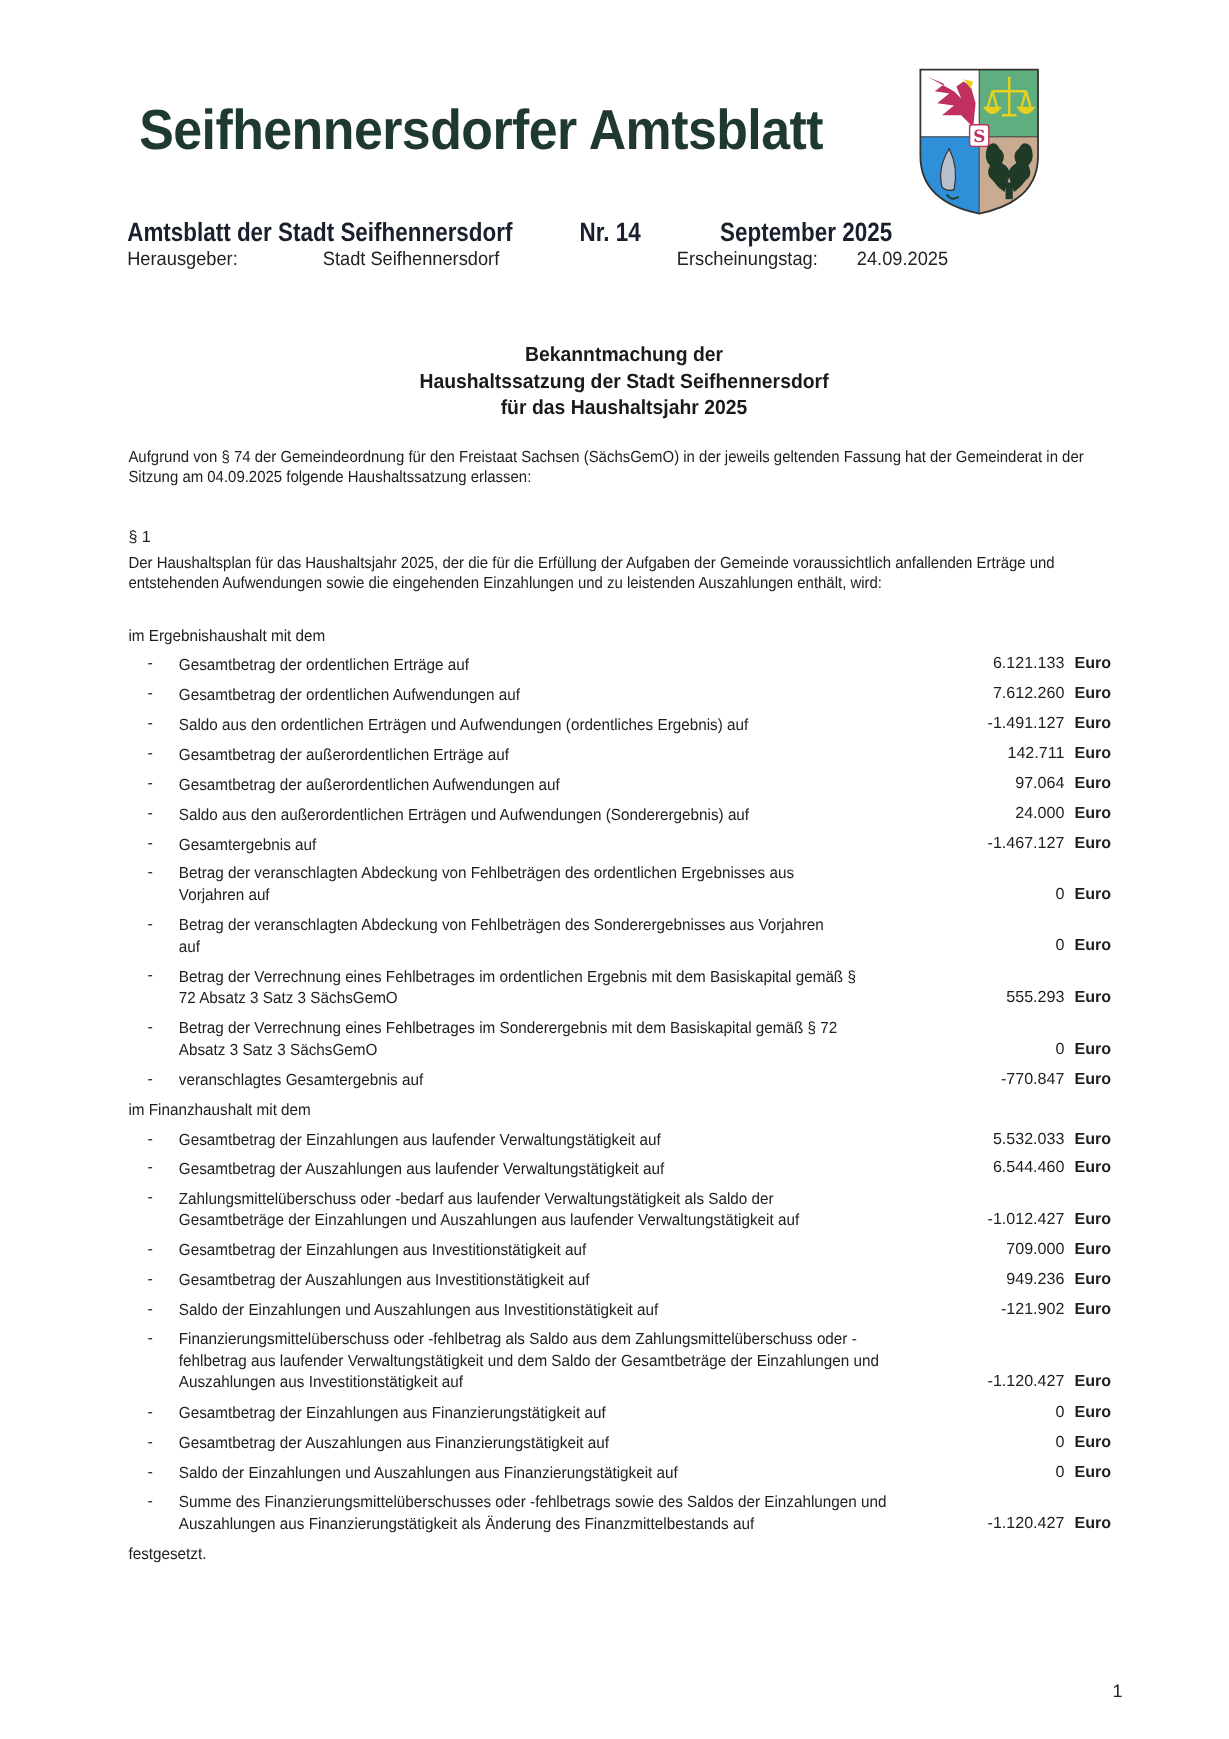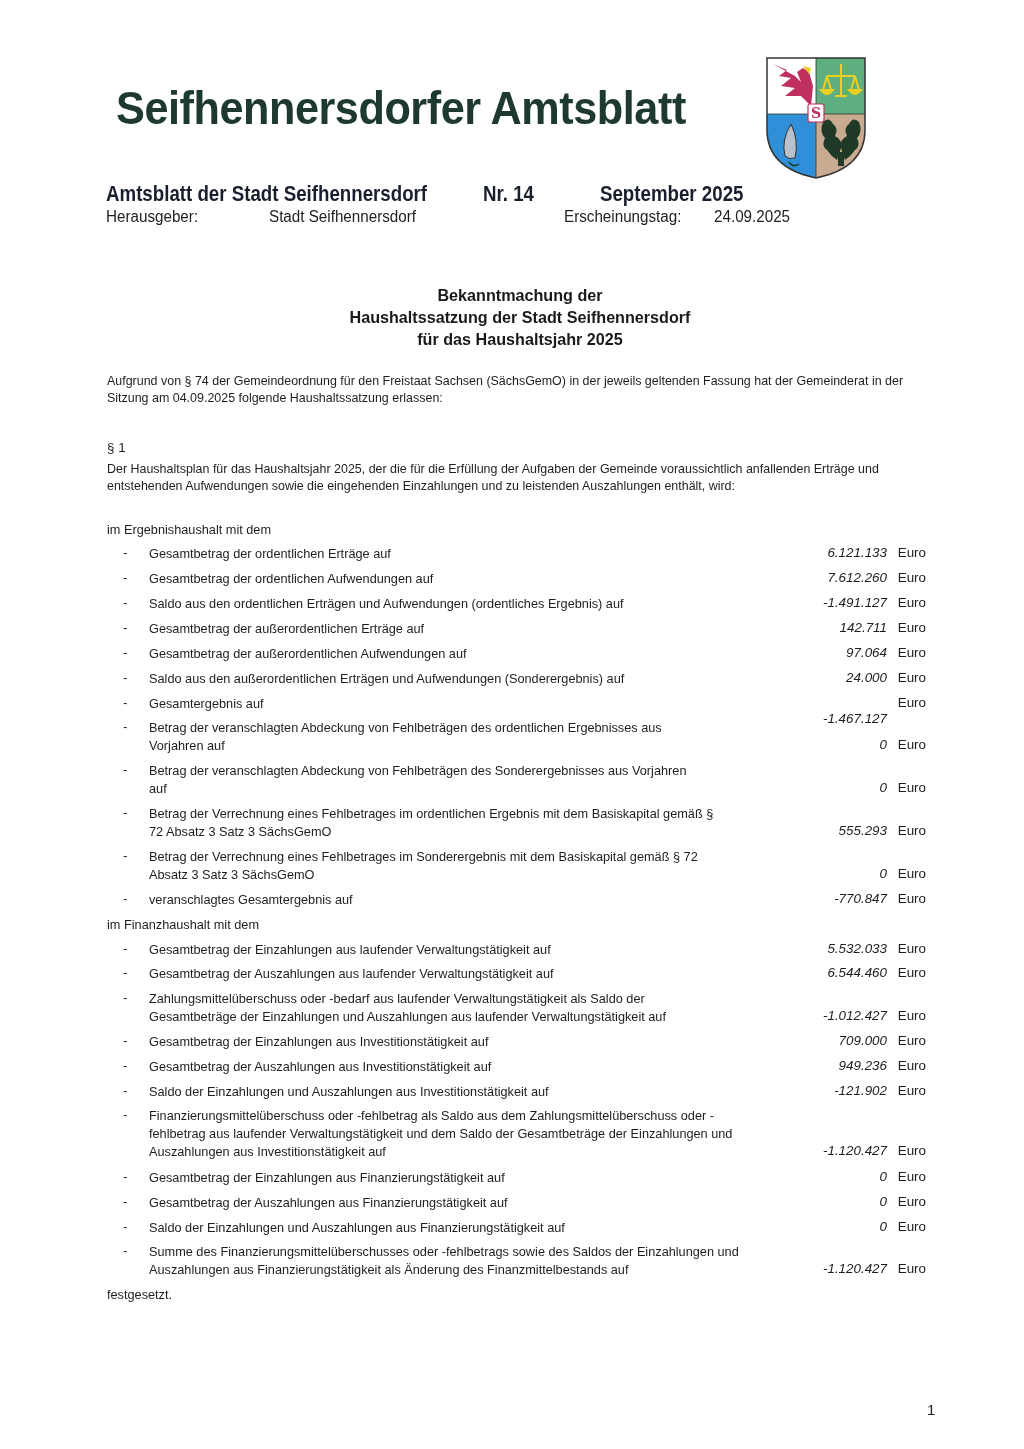--- a/index.html
+++ b/index.html
@@ -21,22 +21,22 @@
          font-size: 17px; font-weight: bold; line-height: 22px; color: #1a1a1a; }
   .announce div { transform: scaleX(0.95); }
   .para { position: absolute; left: 107px; width: 860px; font-size: 13.4px; line-height: 17px;
          color: #1e1e1e; transform: scaleX(0.93); transform-origin: left top; }
   .section { position: absolute; left: 107px; font-size: 13.4px; color: #1e1e1e; }
   .list { position: absolute; left: 107px; width: 820px; font-size: 13.4px; color: #1e1e1e; }
   .item { position: absolute; left: 0; width: 820px; }
   .item .dash { position: absolute; left: 16px; top: 0; }
   .item .label { position: absolute; left: 42px; width: 660px; line-height: 18px;
          transform: scaleX(0.95); transform-origin: left top; }
-  .item .amount { position: absolute; right: 40px; text-align: center; white-space: nowrap; font-style: italic; }
-  .item .unit { position: absolute; right: 1px; white-space: nowrap; }
+  .item .amount { position: absolute; right: 40px; text-align: center; white-space: nowrap; }
+  .item .unit { position: absolute; right: 1px; white-space: nowrap; font-weight: bold; }
   .sub-heading { position: absolute; left: 0; transform: scaleX(0.95); transform-origin: left top; white-space: nowrap; }
   .page-num { position: absolute; left: 927px; top: 1401px; font-size: 15px; color: #222; }
 </style>
 </head>
 <body>
 
 <div class="masthead-title">Seifhennersdorfer Amtsblatt</div>
 
 <svg class="crest" viewBox="0 0 102 124">
   <defs>
@@ -140,21 +140,21 @@
       </div>
       <div class="item" style="top: 670px;">
         <span class="dash" style="top:0px">-</span>
         <span class="label">Saldo aus den außerordentlichen Erträgen und Aufwendungen (Sonderergebnis) auf</span>
         <span class="amount" style="top:0px">24.000</span>
         <span class="unit" style="top:0px">Euro</span>
       </div>
       <div class="item" style="top: 695px;">
         <span class="dash" style="top:0px">-</span>
         <span class="label">Gesamtergebnis auf</span>
-        <span class="amount" style="top:16px">-1.467.127</span>
+        <span class="amount" style="top:0px">-1.467.127</span>
         <span class="unit" style="top:0px">Euro</span>
       </div>
       <div class="item" style="top: 719px;">
         <span class="dash" style="top:0px">-</span>
         <span class="label" style="width: 580px;">Betrag der veranschlagten Abdeckung von Fehlbeträgen des ordentlichen Ergebnisses aus Vorjahren auf</span>
         <span class="amount" style="top:18px">0</span>
         <span class="unit" style="top:18px">Euro</span>
       </div>
       <div class="item" style="top: 762px;">
         <span class="dash" style="top:0px">-</span>

